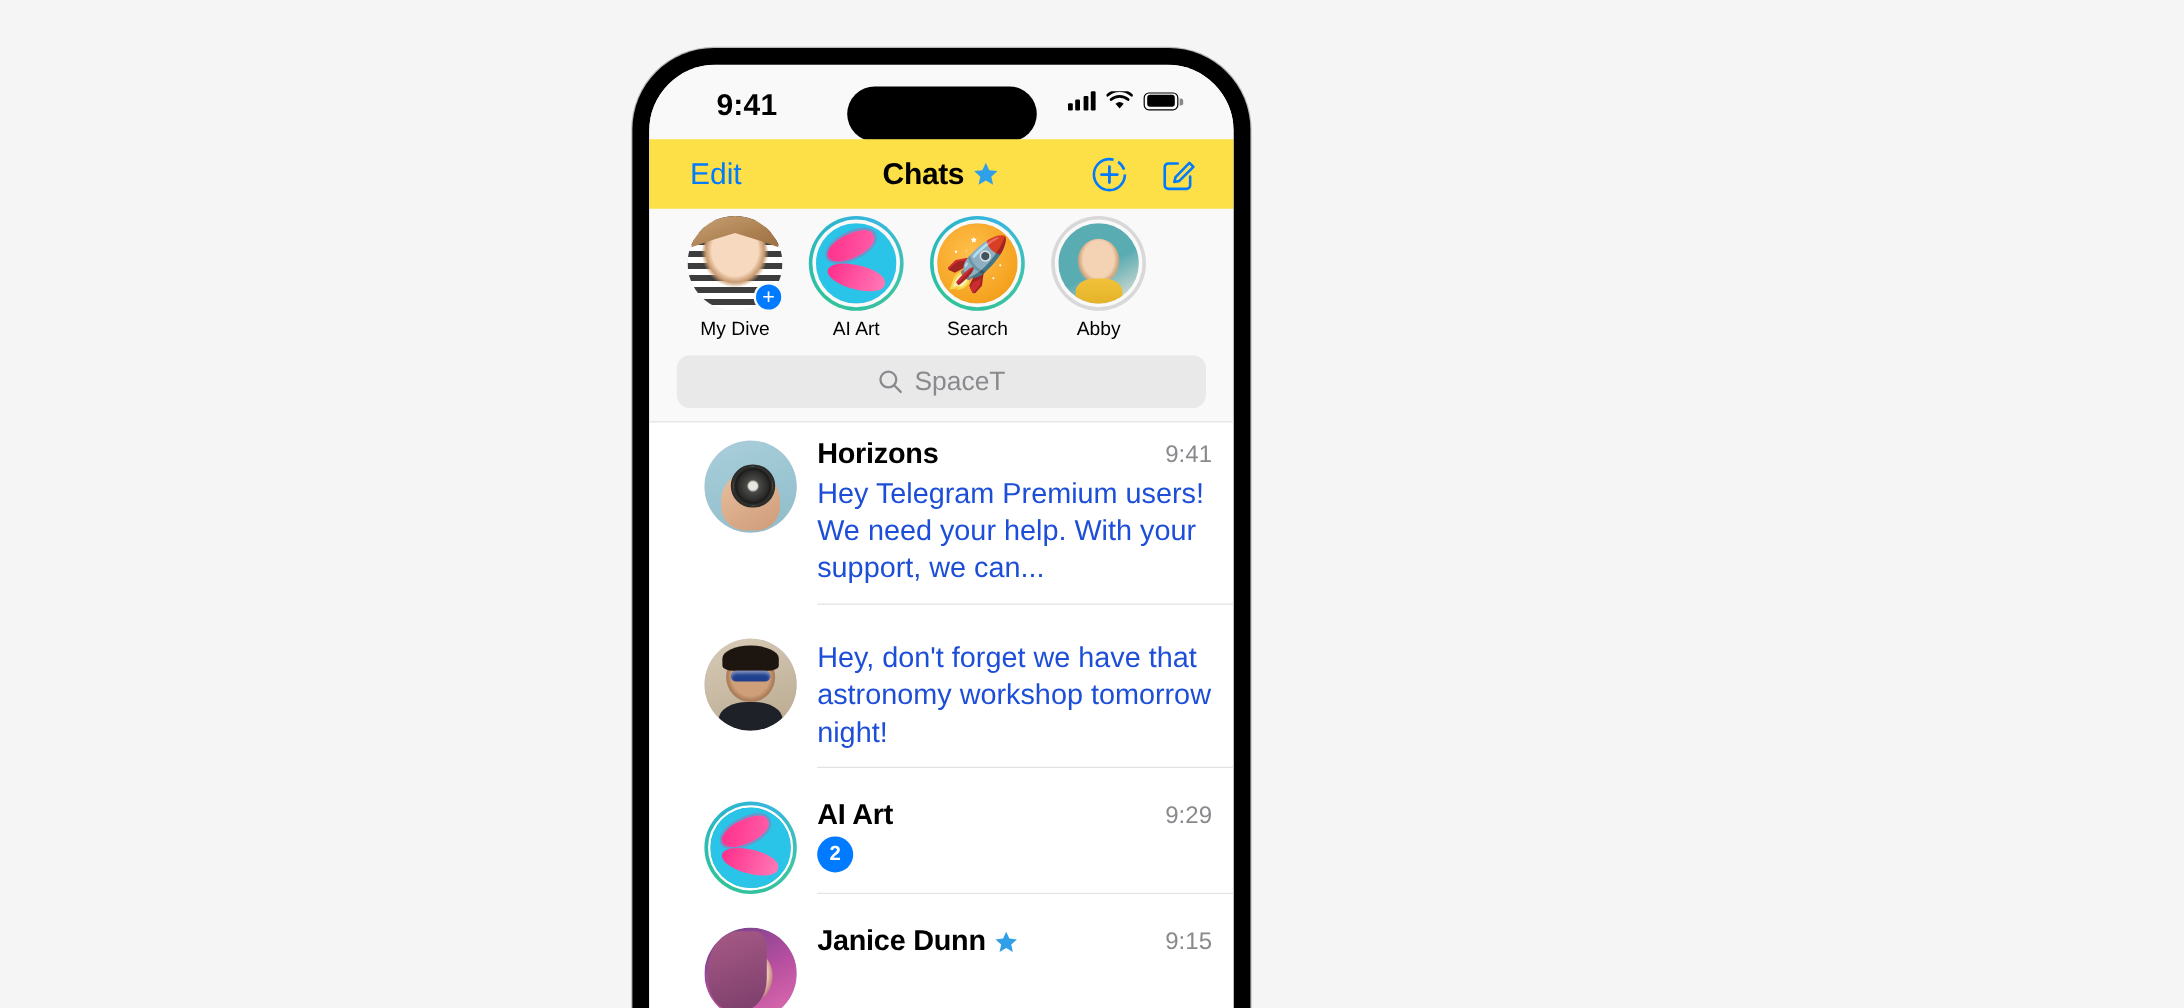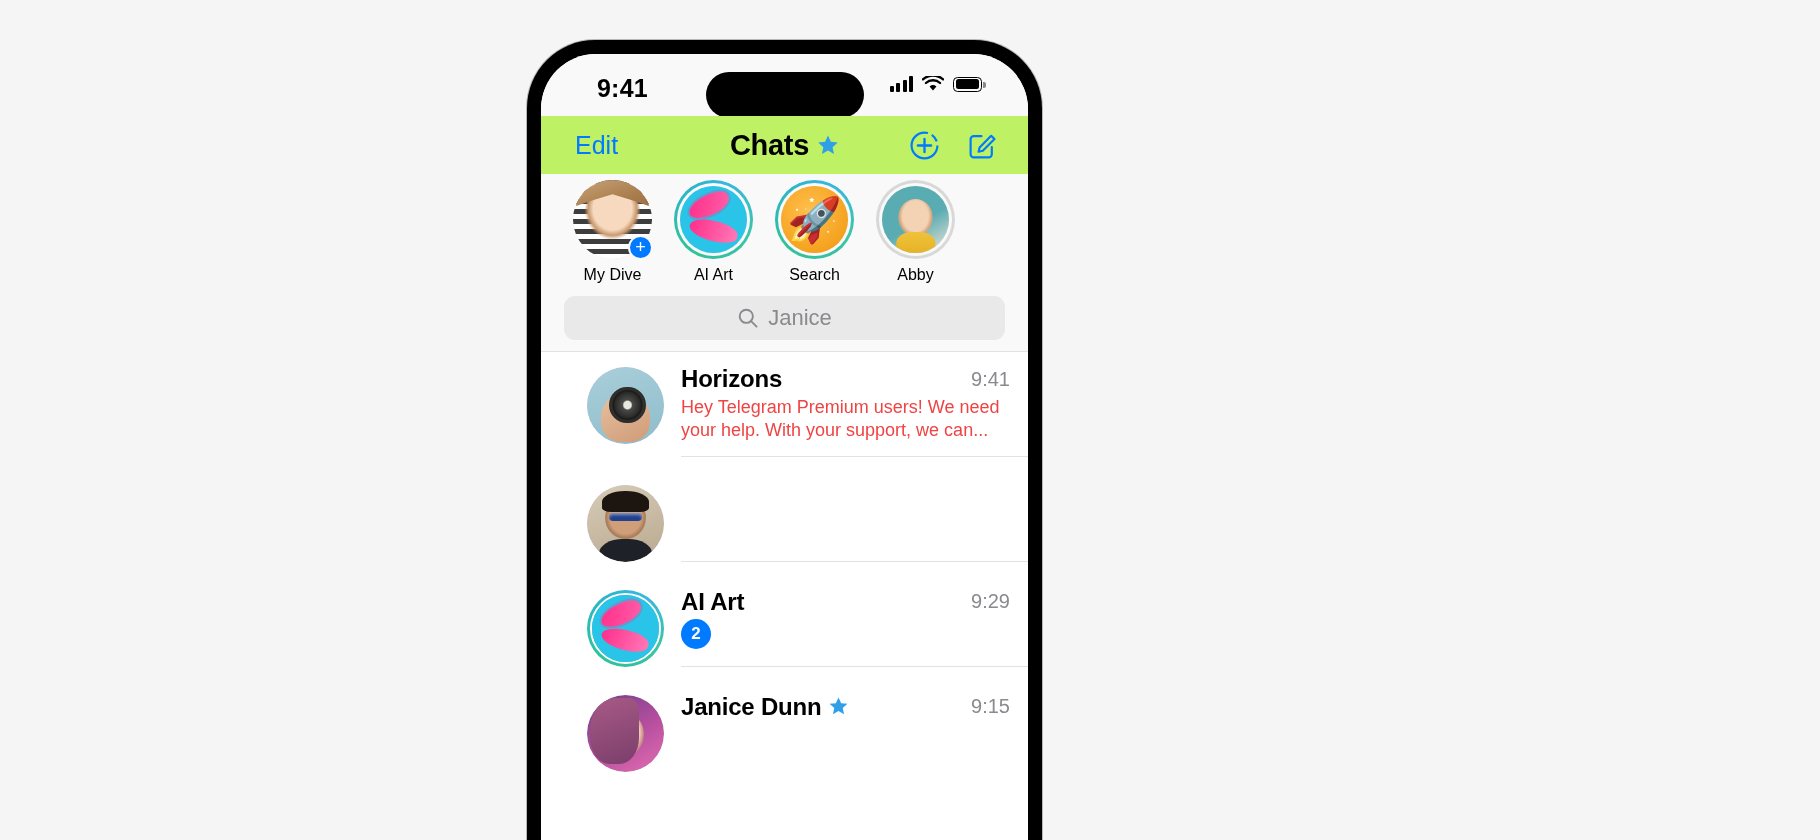--- a/index.html
+++ b/index.html
@@ -96,21 +96,21 @@
     width: 2.5px; height: 6px;
     background: #000;
     border-radius: 0 2px 2px 0;
     opacity: .45;
   }
   .batt > span { display: block; width: 100%; height: 100%; background: #000; border-radius: 2.5px; }
 
   
   #nav-bar {
     height: 58px;
-    background: #bef264;
+    background: #fde047;
     position: relative;
     display: flex;
     align-items: center;
   }
 
   #edit-button {
     position: absolute;
     left: 34px;
     font-size: 25px;
     color: #007aff;
@@ -121,21 +121,21 @@
     position: absolute;
     left: 50%;
     transform: translateX(-50%);
     display: flex;
     align-items: center;
     gap: 7px;
     white-space: nowrap;
   }
 
   #nav-title {
-    font-size: 29px;
+    font-size: 25px;
     font-weight: bold;
     color: #000;
     letter-spacing: -0.3px;
   }
 
   .premium-star { display: inline-block; line-height: 0; }
 
   #nav-actions {
     position: absolute;
     right: 30px;
@@ -298,23 +298,23 @@
   }
 
   .chat-preview-row {
     display: flex;
     align-items: flex-start;
     justify-content: space-between;
     gap: 10px;
     margin-top: 3px;
   }
   .chat-preview {
-    font-size: 18px;
+    font-size: 24px;
     line-height: 1.30;
-    color: #ef4444;
+    color: #1d4ed8;
     max-width: 440px;
   }
 
   .unread-badge {
     flex: 0 0 auto;
     min-width: 30px;
     height: 30px;
     border-radius: 15px;
     background: #007aff;
     color: #fff;
@@ -500,21 +500,21 @@
       </div>
 
     <div id="search-wrap">
       <div id="search-bar">
         <span style="line-height:0;">
           <svg width="22" height="22" viewBox="0 0 22 22">
             <circle cx="9.3" cy="9.3" r="6.6" fill="none" stroke="#8a8a8e" stroke-width="1.9"></circle>
             <path d="M14.3 14.3 L19.6 19.6" stroke="#8a8a8e" stroke-width="1.9" stroke-linecap="round"></path>
           </svg>
         </span>
-        <span id="search-placeholder">Janice</span>
+        <span id="search-placeholder">SpaceT</span>
       </div>
     </div>
 
     <div id="chat-list">
         <div class="chat-row">
           <div class="chat-avatar-wrap">
             <div class="chat-avatar">
               <div style="position: absolute; inset: 0px; border-radius: 50%; overflow: hidden;">
                 <div class="av av-horizons"></div>
               </div>
@@ -536,20 +536,23 @@
           <div class="chat-avatar-wrap">
             <div class="chat-avatar">
               <div style="position: absolute; inset: 0px; border-radius: 50%; overflow: hidden;">
                 <div class="av av-alex"></div>
                 <div class="alex-hair"></div>
                 <div class="alex-glasses"></div>
               </div>
             </div>
           </div>
           <div class="chat-body">
+            <div class="chat-preview-row">
+              <div class="chat-preview">Hey, don't forget we have that astronomy workshop tomorrow night!</div>
+            </div>
           </div>
         </div>
         <div class="chat-row">
           <div class="chat-avatar-wrap">
             <div class="chat-avatar ringed">
               <div class="inner-circle">
                 <div class="av av-aiart"></div>
               </div>
             </div>
           </div>

